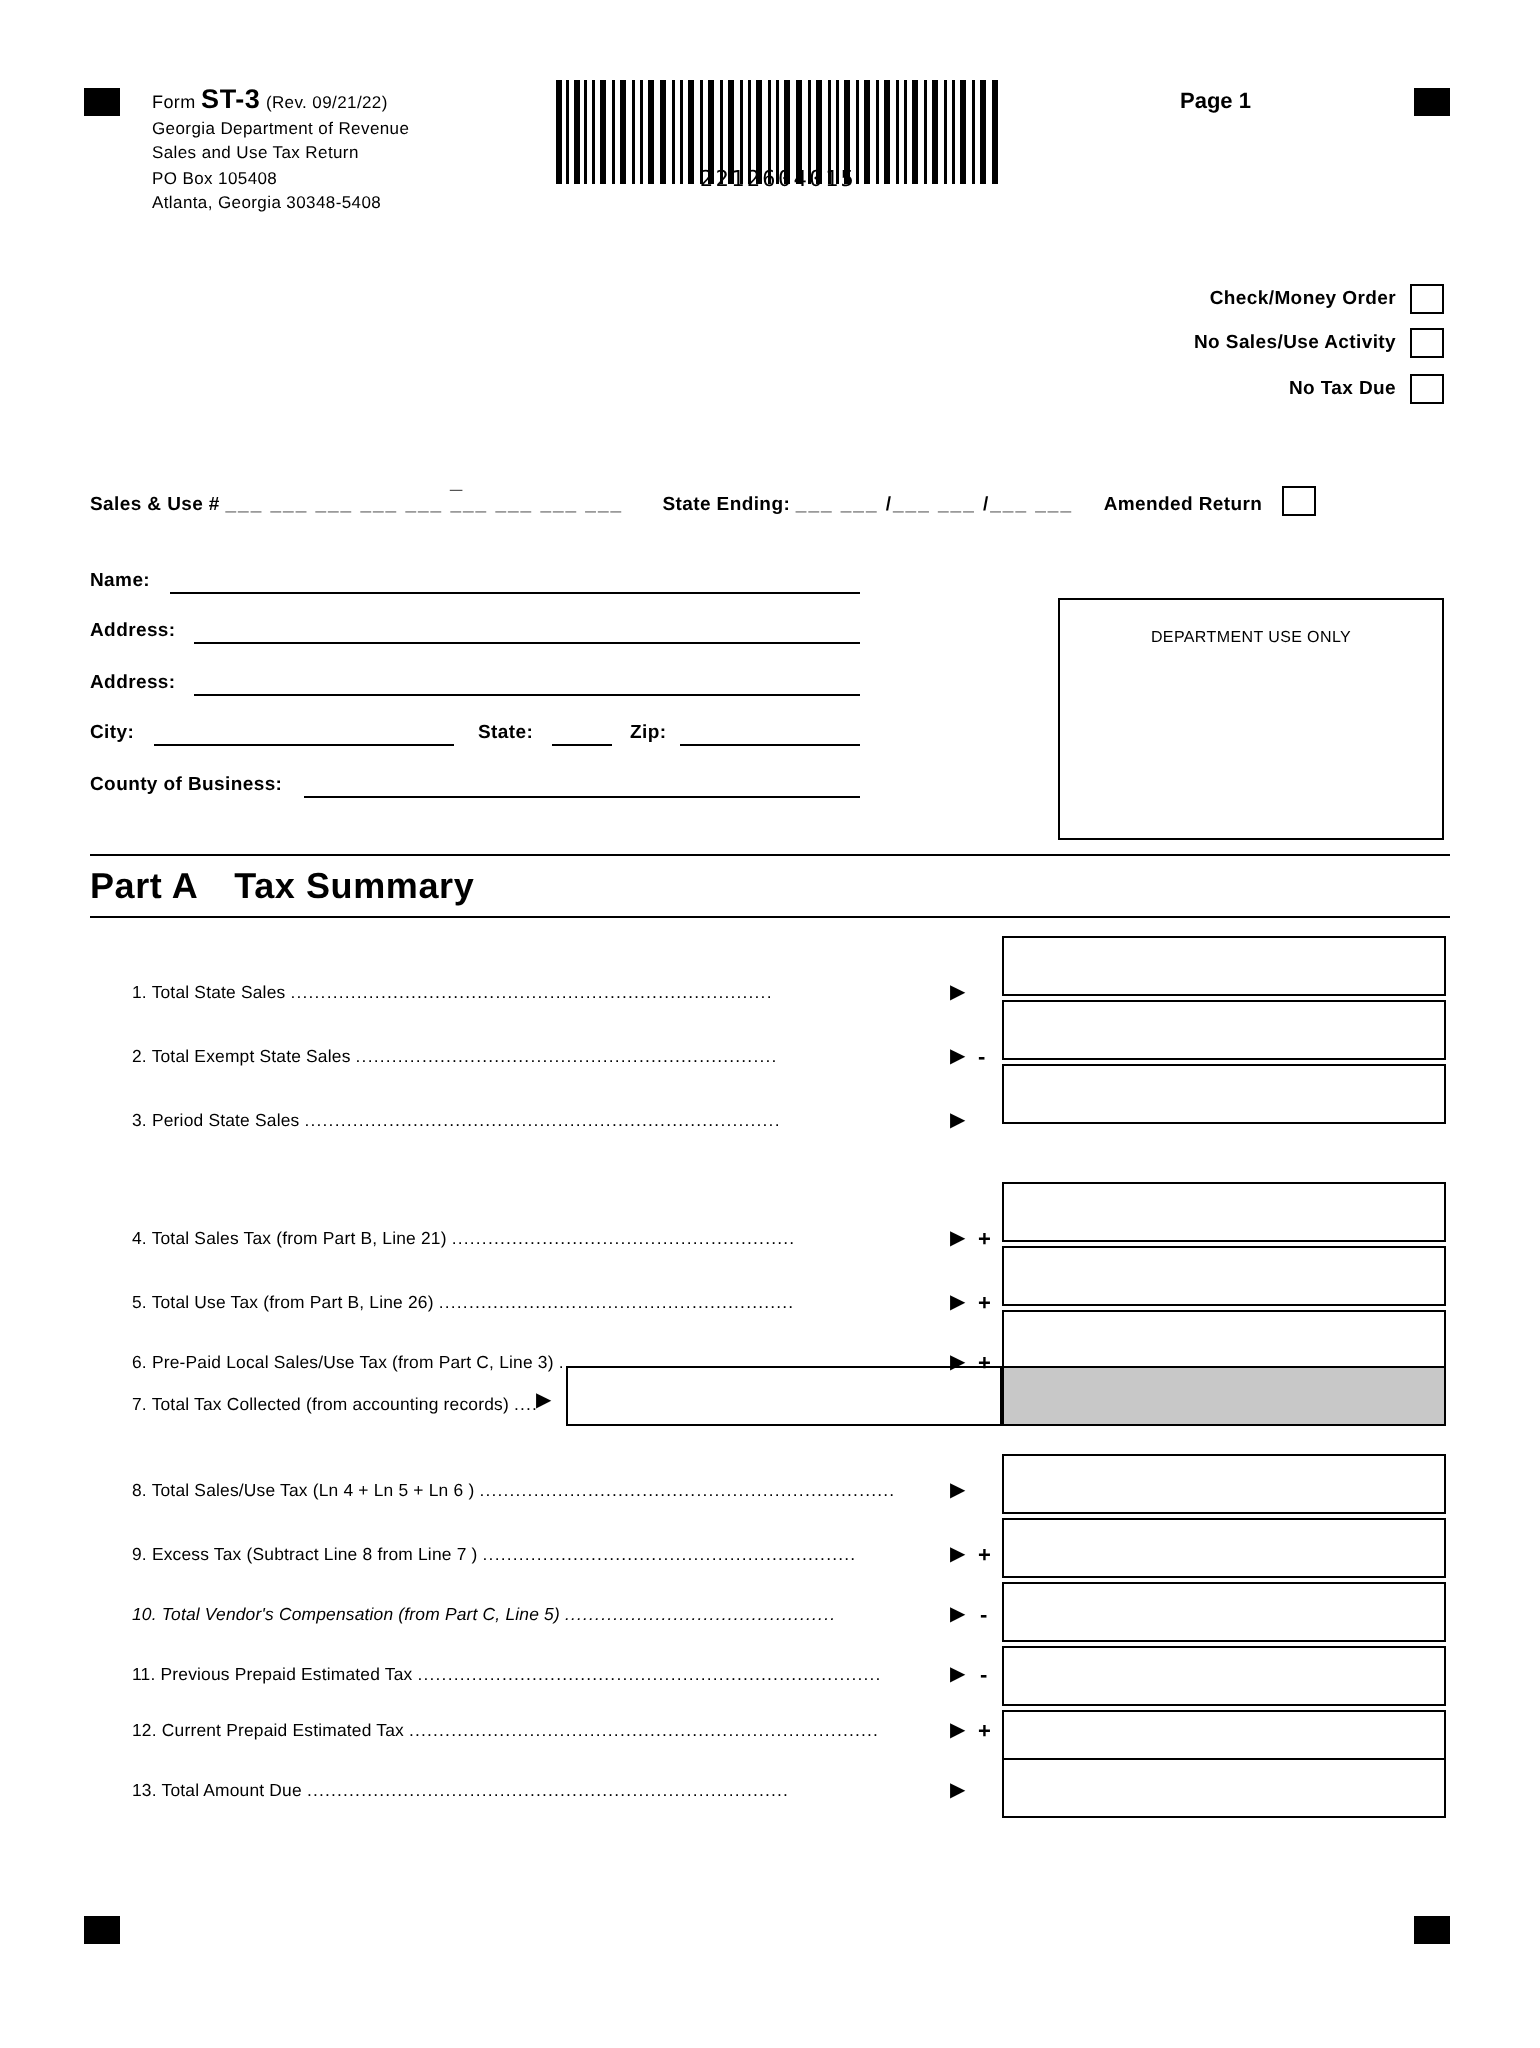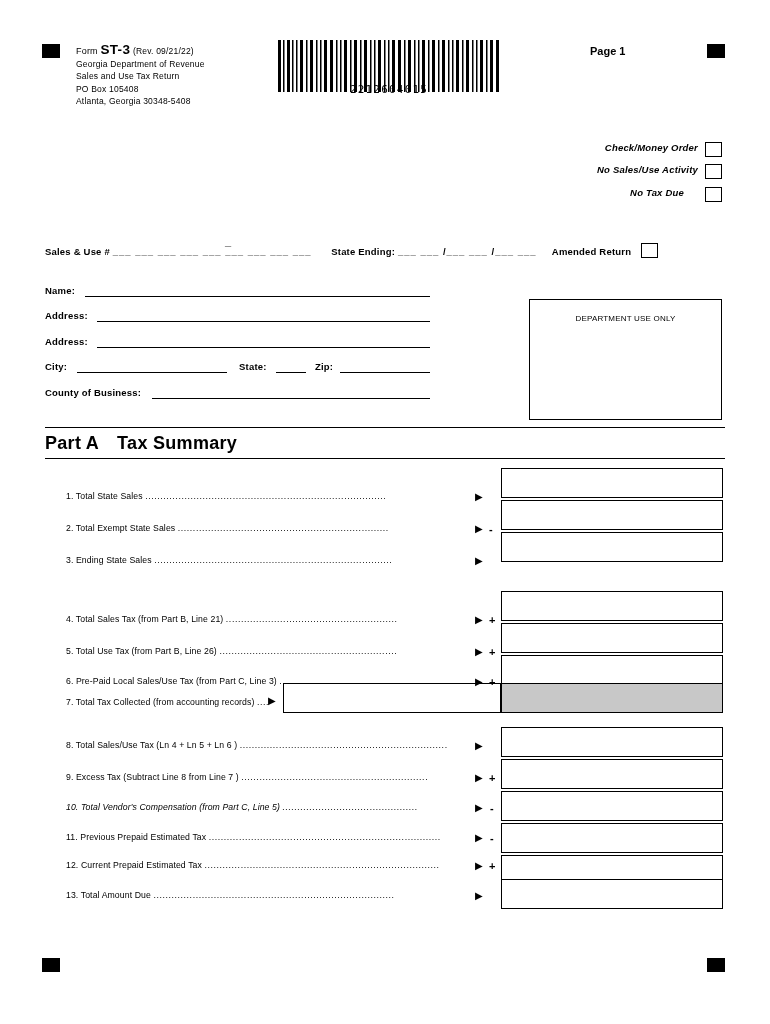--- a/index.html
+++ b/index.html
@@ -84,40 +84,40 @@
     top: 45px;
     font-size: 11px;
     font-weight: bold;
   }
 
   
   .chk-row {
     position: absolute;
     right: 48px;
     display: flex;
+    align-items: center;
     justify-content: flex-end;
     width: 300px;
-    font-style: italic;
   }
   .chk-row .lbl {
     font-size: 9.5px;
     font-weight: bold;
     margin-right: 7px;
     letter-spacing: 0.2px;
   }
   .chk-box {
     width: 17px;
     height: 15px;
     border: 1.3px solid #000;
     background: #fff;
     box-sizing: border-box;
   }
   .chk1 { top: 142px; }
   .chk2 { top: 164px; }
-  .chk3 { top: 187px; gap: 14px; }
+  .chk3 { top: 187px; }
 
   
   .su-line {
     position: absolute;
     left: 45px;
     top: 243px;
     width: 680px;
     font-size: 9.5px;
     font-weight: bold;
     letter-spacing: 0.2px;
@@ -387,21 +387,21 @@
   <div class="li" style="top:523px;">
     <span>2.</span>
     <span>Total Exempt State Sales</span>
     <span class="dots">......................................................................</span>
   </div>
   <div class="arrow" style="left:475px; top:524px;">▶</div>
   <div class="sign" style="left:489px; top:524px;">-</div>
 
   <div class="li" style="top:555px;">
     <span>3.</span>
-    <span>Ending State Sales</span>
+    <span>Period State Sales</span>
     <span class="dots">...............................................................................</span>
   </div>
   <div class="arrow" style="left:475px; top:556px;">▶</div>
 
   <div class="amt-box" style="top:591px;"></div>
   <div class="amt-box" style="top:623px;"></div>
   <div class="amt-box" style="top:655px;"></div>
   <div class="amt-box shaded" style="top:683px;"></div>
   <div class="amt-box-wide" style="top:683px;"></div>
 

